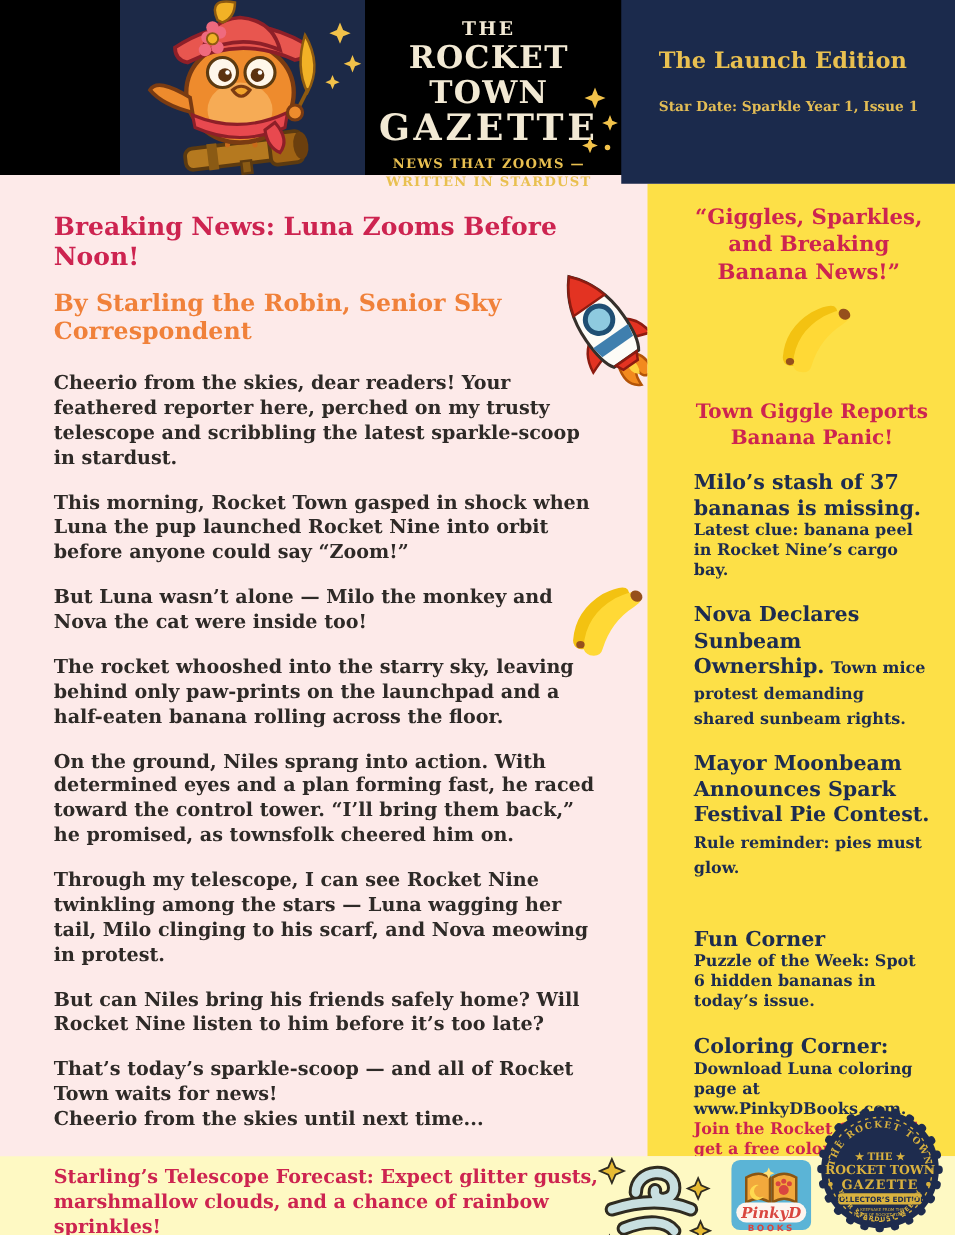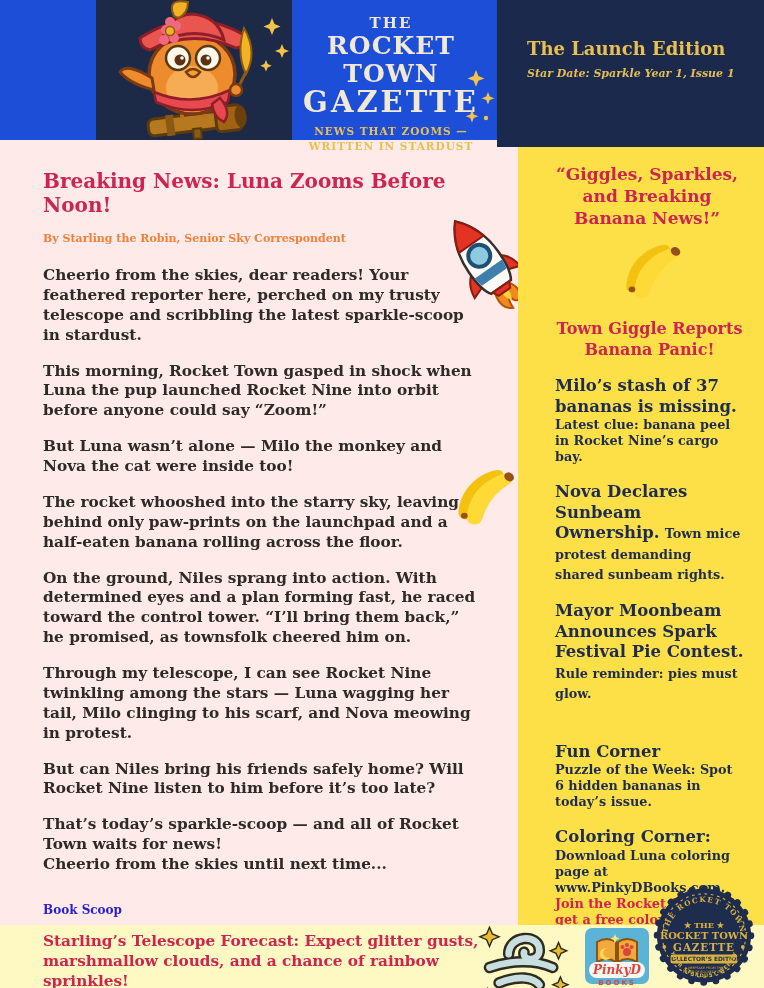--- a/index.html
+++ b/index.html
@@ -3,38 +3,38 @@
 <meta charset="utf-8">
 <style>
   * { margin:0; padding:0; box-sizing:border-box; }
   html,body { width:764px; height:988px; }
   body {
     position:relative; overflow:hidden;
     font-family:"DejaVu Serif", serif;
     background:#fdeae9;
   }
   
-  .header { position:absolute; left:0; top:0; width:764px; height:140px; background:#1d4ed8; z-index:2; }
+  .header { position:absolute; left:0; top:0; width:764px; height:140px; background:#000000; z-index:2; }
   .header-right { position:absolute; left:497px; top:0; width:267px; height:147px; background:#1b2a4c; }
   .mascot { position:absolute; left:96px; top:0px; width:196px; height:140px; background:#1c2947; }
   .masthead { position:absolute; left:288px; top:14px; width:206px; text-align:center; color:#f2e9d4; }
   .masthead .m-the { font-size:15px; font-weight:bold; letter-spacing:2px; }
   .masthead .m-l1 { font-size:25px; font-weight:bold; letter-spacing:1px; line-height:1.1; }
   .masthead .m-l2 { font-size:29px; font-weight:bold; letter-spacing:3px; line-height:1.05; }
   .masthead .m-tag { margin-top:7px; font-size:10.5px; font-weight:bold; color:#e9c050; letter-spacing:1px; line-height:1.35; }
   .mast-sparkles { position:absolute; left:462px; top:68px; }
   .edition-block { position:absolute; left:527px; top:38px; width:230px; }
   .edition-title { color:#e9c050; font-size:18px; font-weight:bold; }
-  .edition-date { margin-top:8px; color:#e3bd55; font-size:11px; font-weight:bold;font-style:italic; }
+  .edition-date { margin-top:20px; color:#e3bd55; font-size:11px; font-weight:bold; }
   
   .article-col { position:absolute; left:0; top:140px; width:518px; height:785px; background:#fdeae9; padding:29px 36px 14px 43px; overflow:hidden; }
   .sidebar { position:absolute; left:518px; top:147px; width:246px; height:778px; background:#fde047; padding:8px 20px 0 37px; overflow:hidden; z-index:1; }
   
   .headline { color:#cd2450; font-size:20px; font-weight:bold; margin-bottom:15px; }
-  .byline { color:#f0813a; font-size:11px; font-weight:bold; margin-bottom:21px; }
+  .byline { color:#f0813a; font-size:19px; font-weight:bold; margin-bottom:21px; }
   .article-p { color:#2e2a27; font-size:15.3px; font-weight:bold; line-height:1.3; width:434px; margin-bottom:16px; white-space:pre-line; }
   .rocket-wrap { position:absolute; left:443px; top:70px; }
   .banana-article-wrap { position:absolute; left:450px; top:320px; }
   .book-scoop { margin-top:28px; }
   .book-scoop-title { color:#2a20cf; font-size:12px; font-weight:bold; }
   
   .sb-quote { color:#cd2450; font-size:17px; font-weight:bold; text-align:center; line-height:1.3; margin:8px 0 6px -6px; width:196px; }
   .sb-banana-top { text-align:center; margin:2px 0 6px 10px; }
   .sb-lead { color:#cd2450; font-size:16px; font-weight:bold; line-height:1.3; margin-bottom:15px;text-align:center; }
   .sb-section { margin-bottom:17px; color:#1d2c50; line-height:1.25; }

